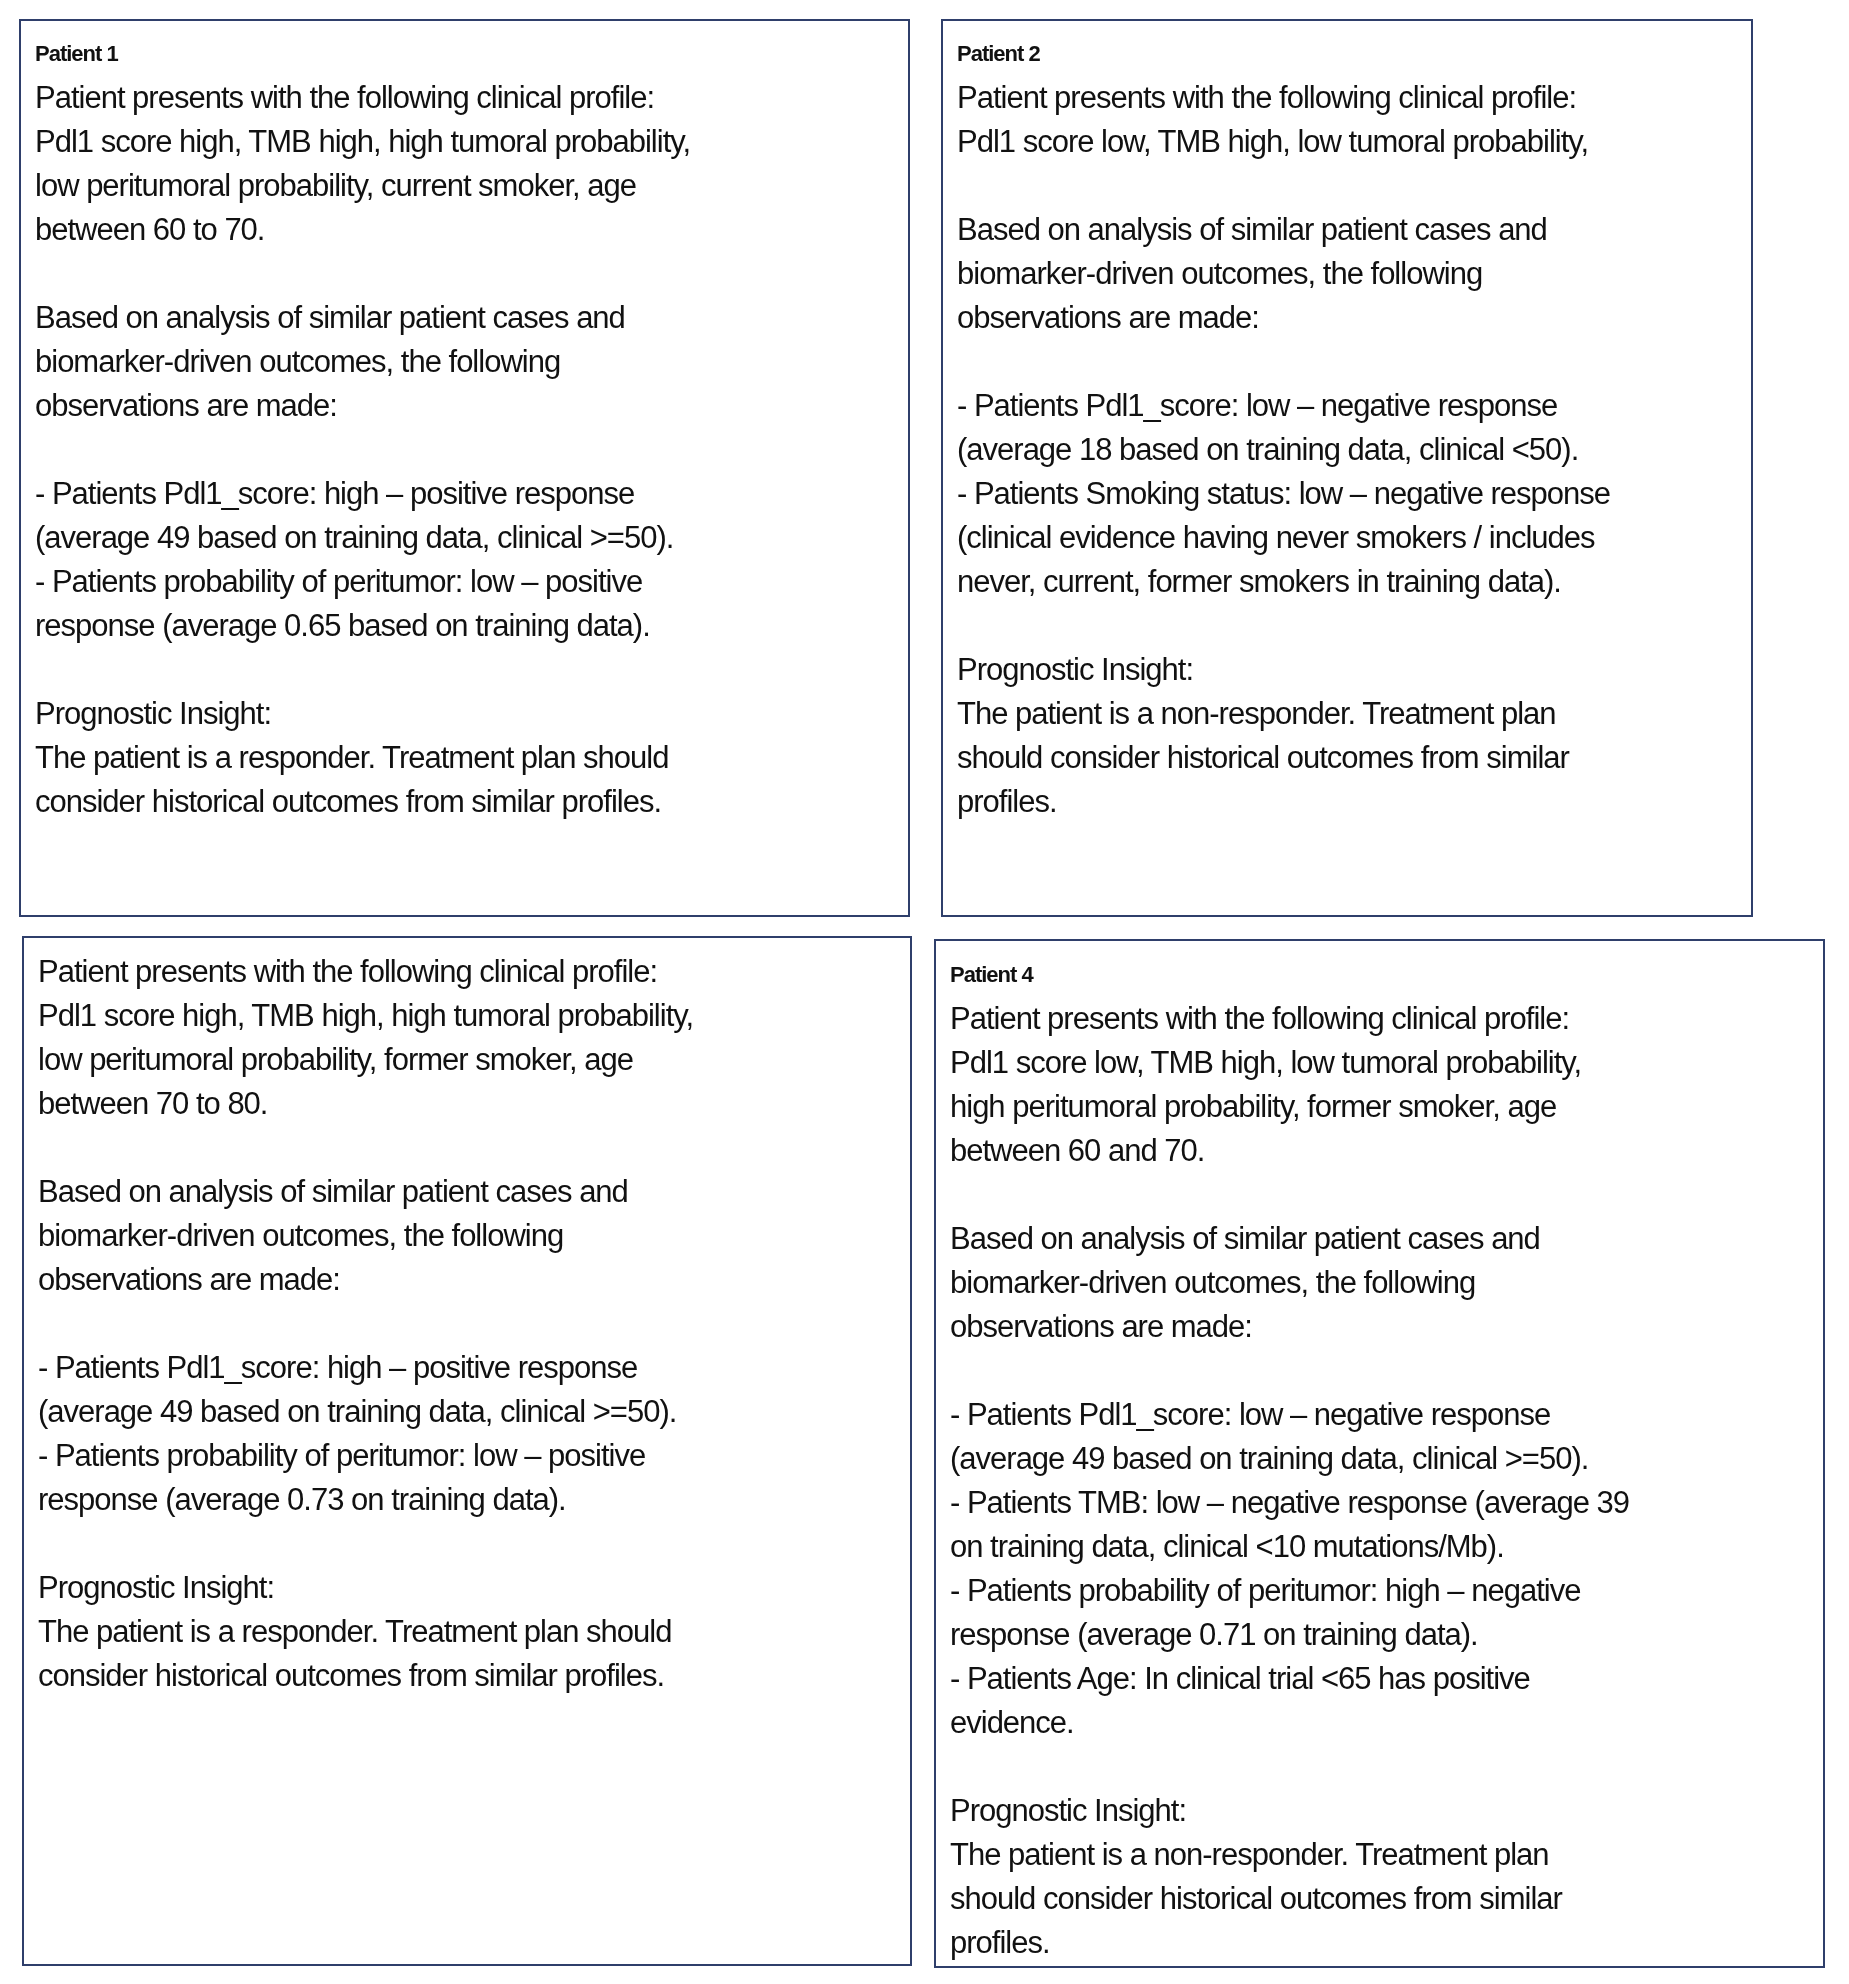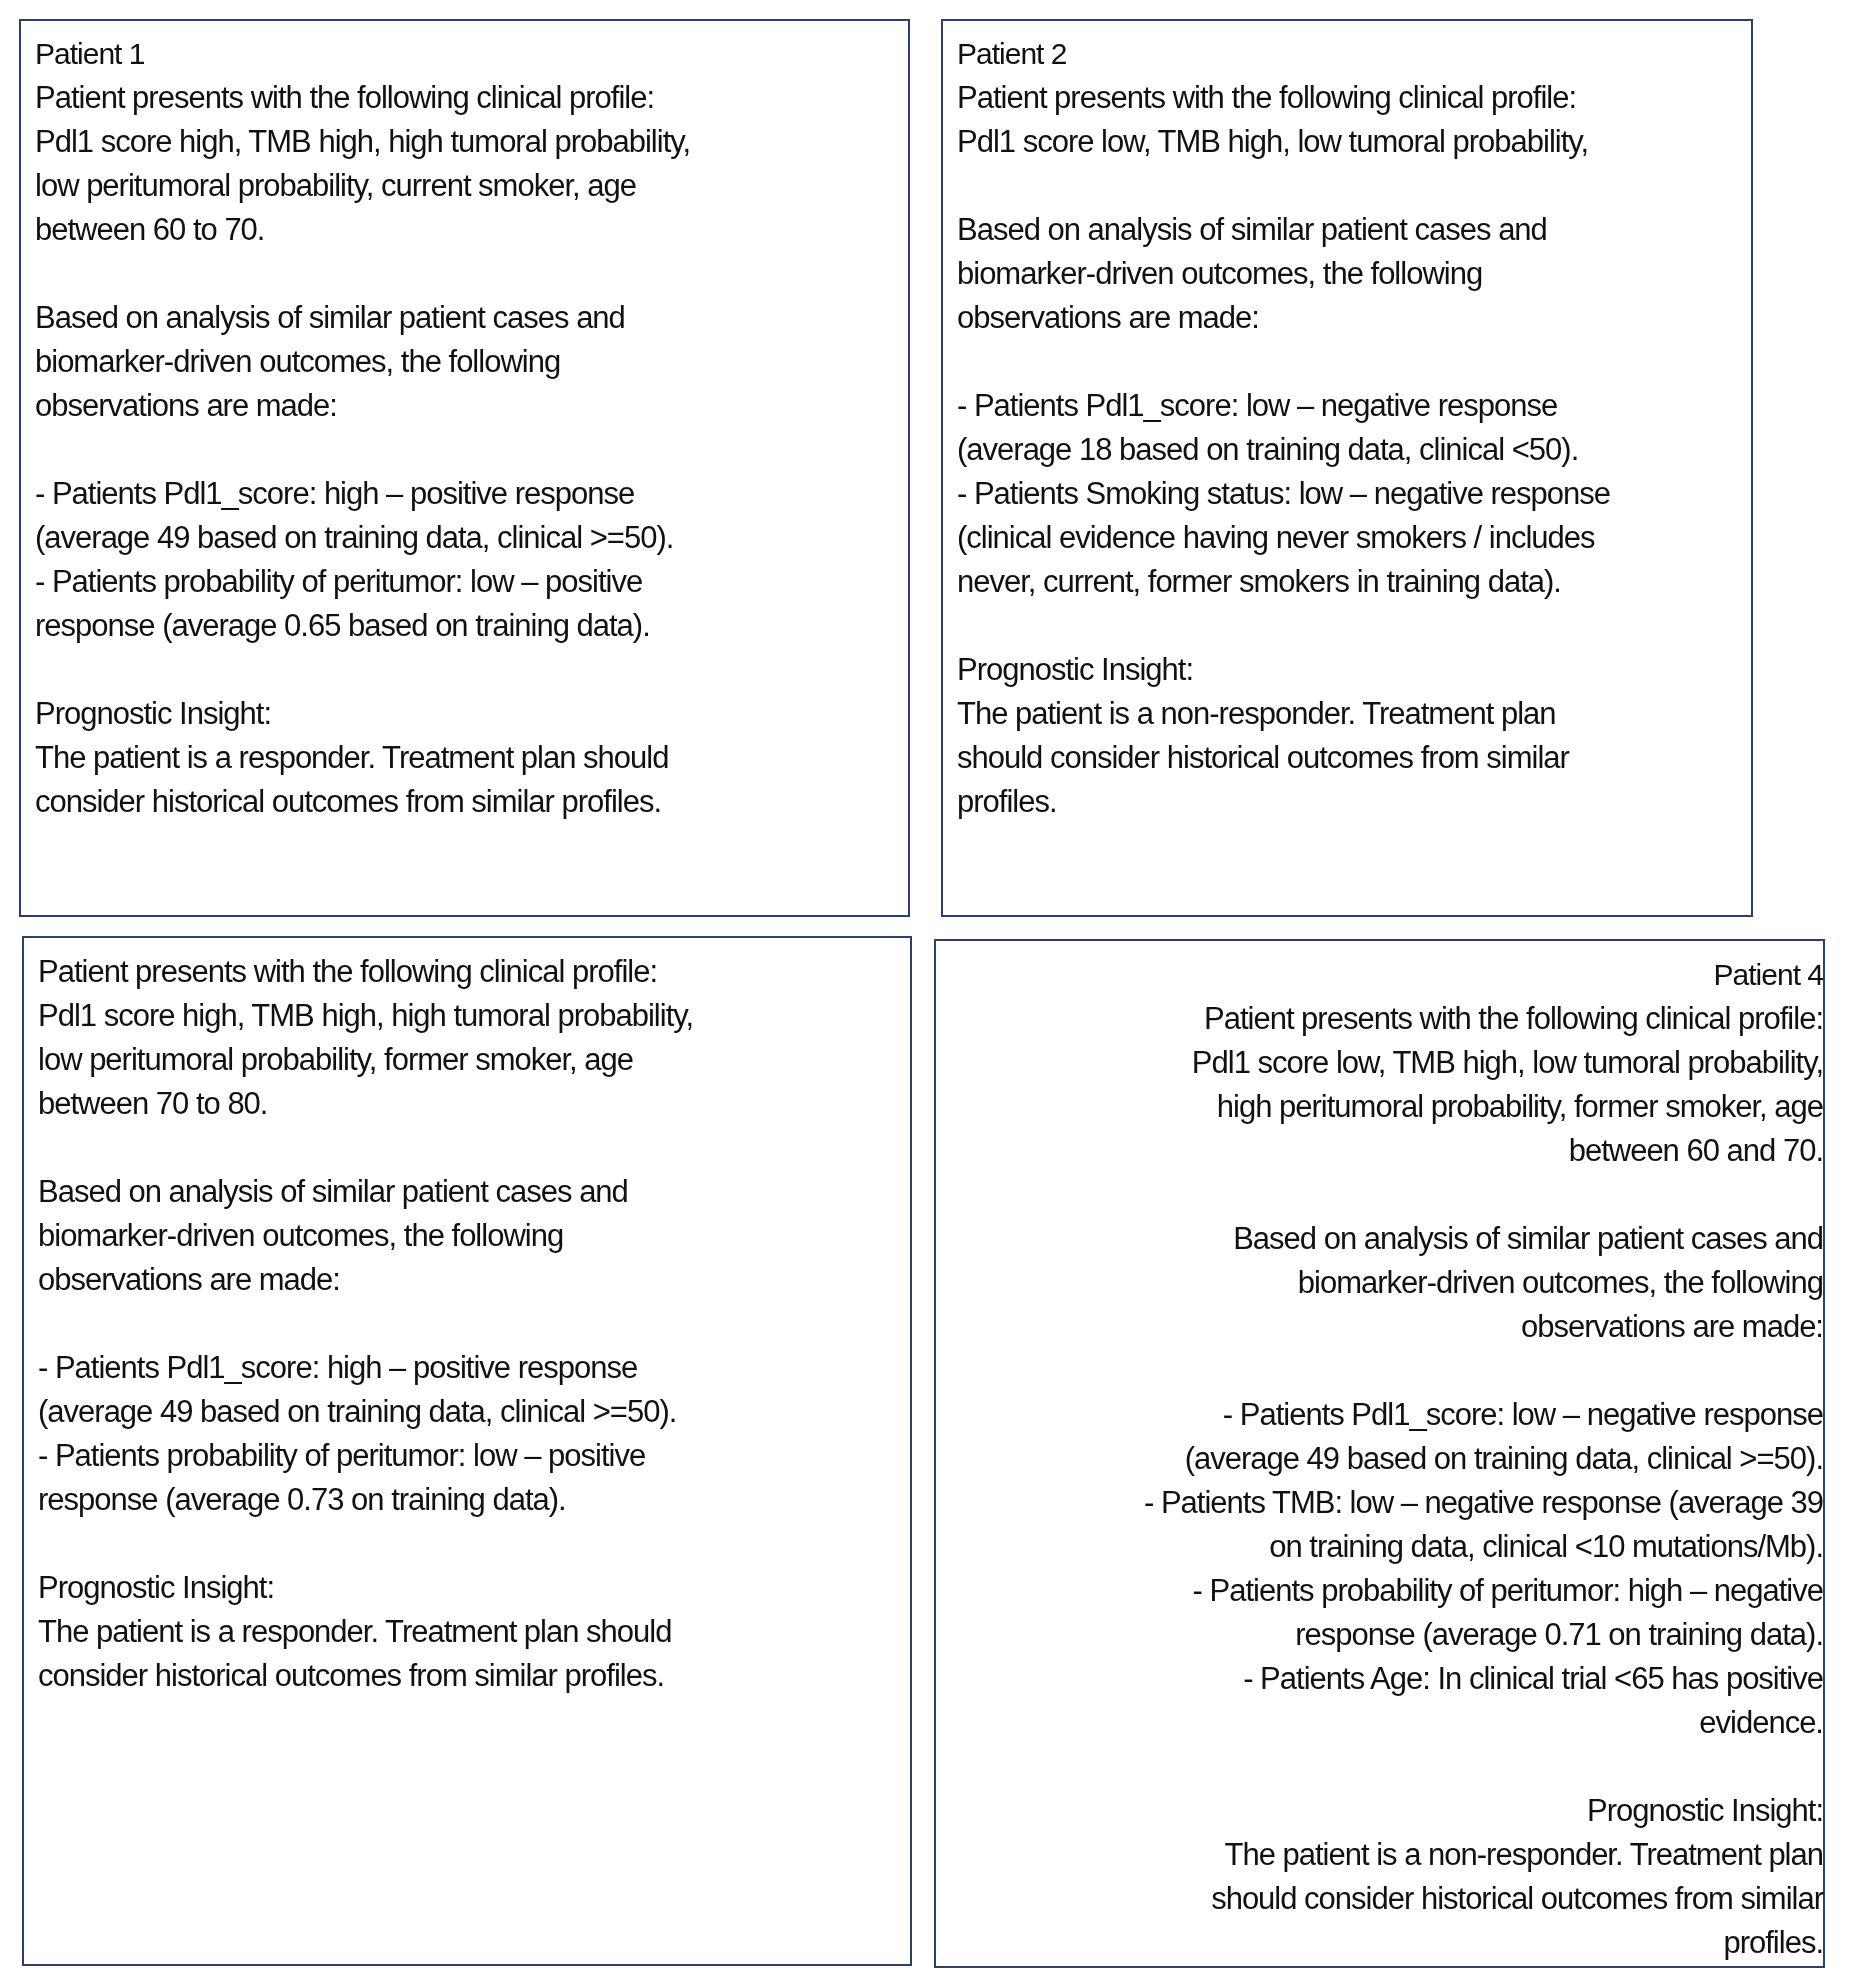--- a/index.html
+++ b/index.html
@@ -21,22 +21,22 @@
     border: 2.6px solid #2f3f6b;
     background: #ffffff;
     padding: 11.6px 0 0 14px;
   }
   #card-1 { left: 19px;   top: 18.6px;   width: 891px; height: 898px; }
   #card-2 { left: 941px; top: 18.6px;   width: 812px; height: 898px; }
   #card-3 { left: 22px;   top: 936px; width: 890px; height: 1030px; }
   #card-4 { left: 934px; top: 939px; width: 891px; height: 1029px; }
 
   .title {
-    font-weight: normal;
-    font-size: 30px;
+    font-weight: bold;
+    font-size: 22px;
     line-height: 44px;
     letter-spacing: -1px;
     white-space: nowrap;
   }
   .line {
     font-size: 31px;
     line-height: 44px;
     letter-spacing: -1px;
     white-space: nowrap;
     min-height: 44px;
@@ -127,21 +127,21 @@
     <div class="line">response (average 0.73 on training data).</div>
   </div>
   <div class="gap"></div>
   <div>
     <div class="line">Prognostic Insight:</div>
     <div class="line">The patient is a responder. Treatment plan should</div>
     <div class="line">consider historical outcomes from similar profiles.</div>
   </div>
 </div>
 
-<div class="card" id="card-4" style="border-color: rgb(47, 63, 107); text-align: right;">
+<div class="card" id="card-4" style="border-color: rgb(47, 63, 107);">
   <div class="title">Patient 4</div>
   <div>
     <div class="line">Patient presents with the following clinical profile:</div>
     <div class="line">Pdl1 score low, TMB high, low tumoral probability,</div>
     <div class="line">high peritumoral probability, former smoker, age</div>
     <div class="line">between 60 and 70.</div>
   </div>
   <div class="gap"></div>
   <div>
     <div class="line">Based on analysis of similar patient cases and</div>

